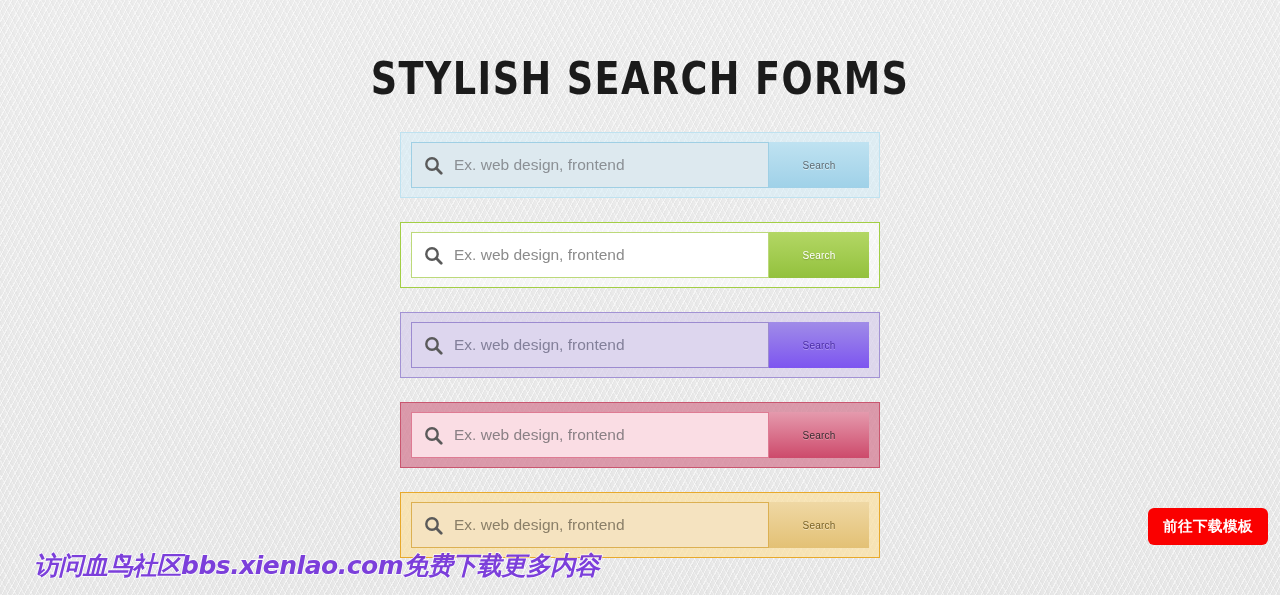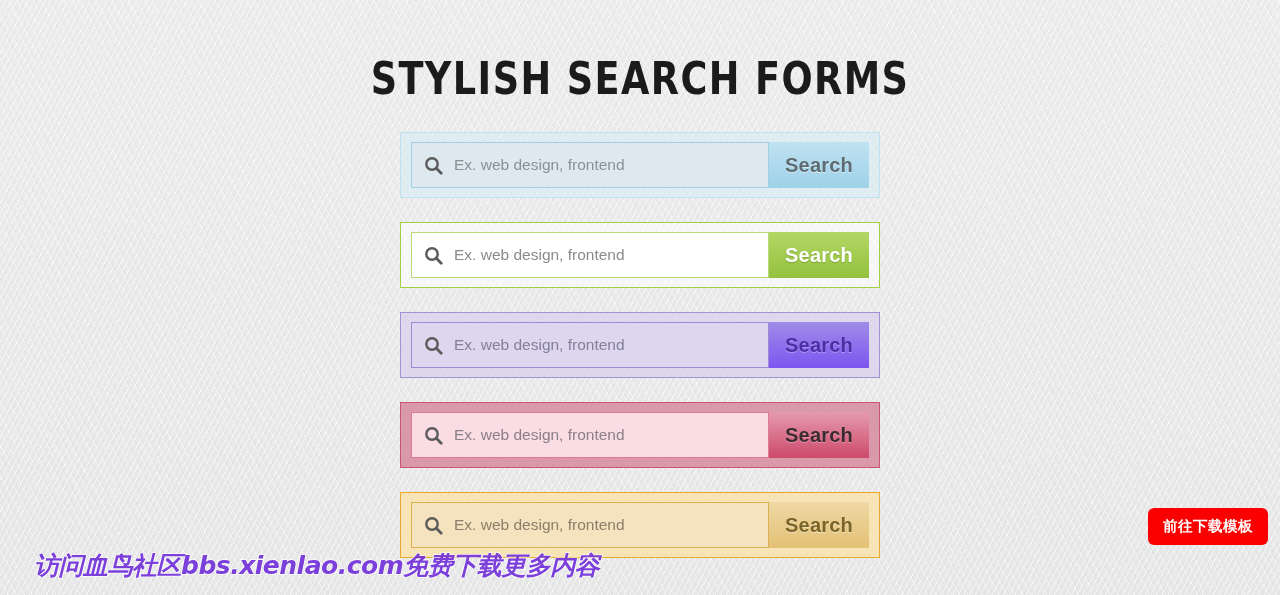--- a/index.html
+++ b/index.html
@@ -98,22 +98,22 @@
   }
   .search-input::placeholder { color: #8b8b8b; opacity: 1; }
 
   .search-button {
     flex: 0 0 100px;
     width: 100px;
     border: 0;
     outline: 0;
     cursor: pointer;
     font-family: "Liberation Sans", "DejaVu Sans", sans-serif;
-    font-size: 20px;
-    font-weight: bold;
+    font-size: 10px;
+    font-weight: normal;
     letter-spacing: 0.2px;
     display: flex;
     align-items: center;
     justify-content: center;
   }
 
   
   .f-blue  { background: rgba(214,238,247,0.62); border-color: #bfe2f0; }
   .f-blue  .field-shell { background: #dde9ef; border-color: #9fcfe4; }
   .f-blue  .search-input { color: #6d7176; }

